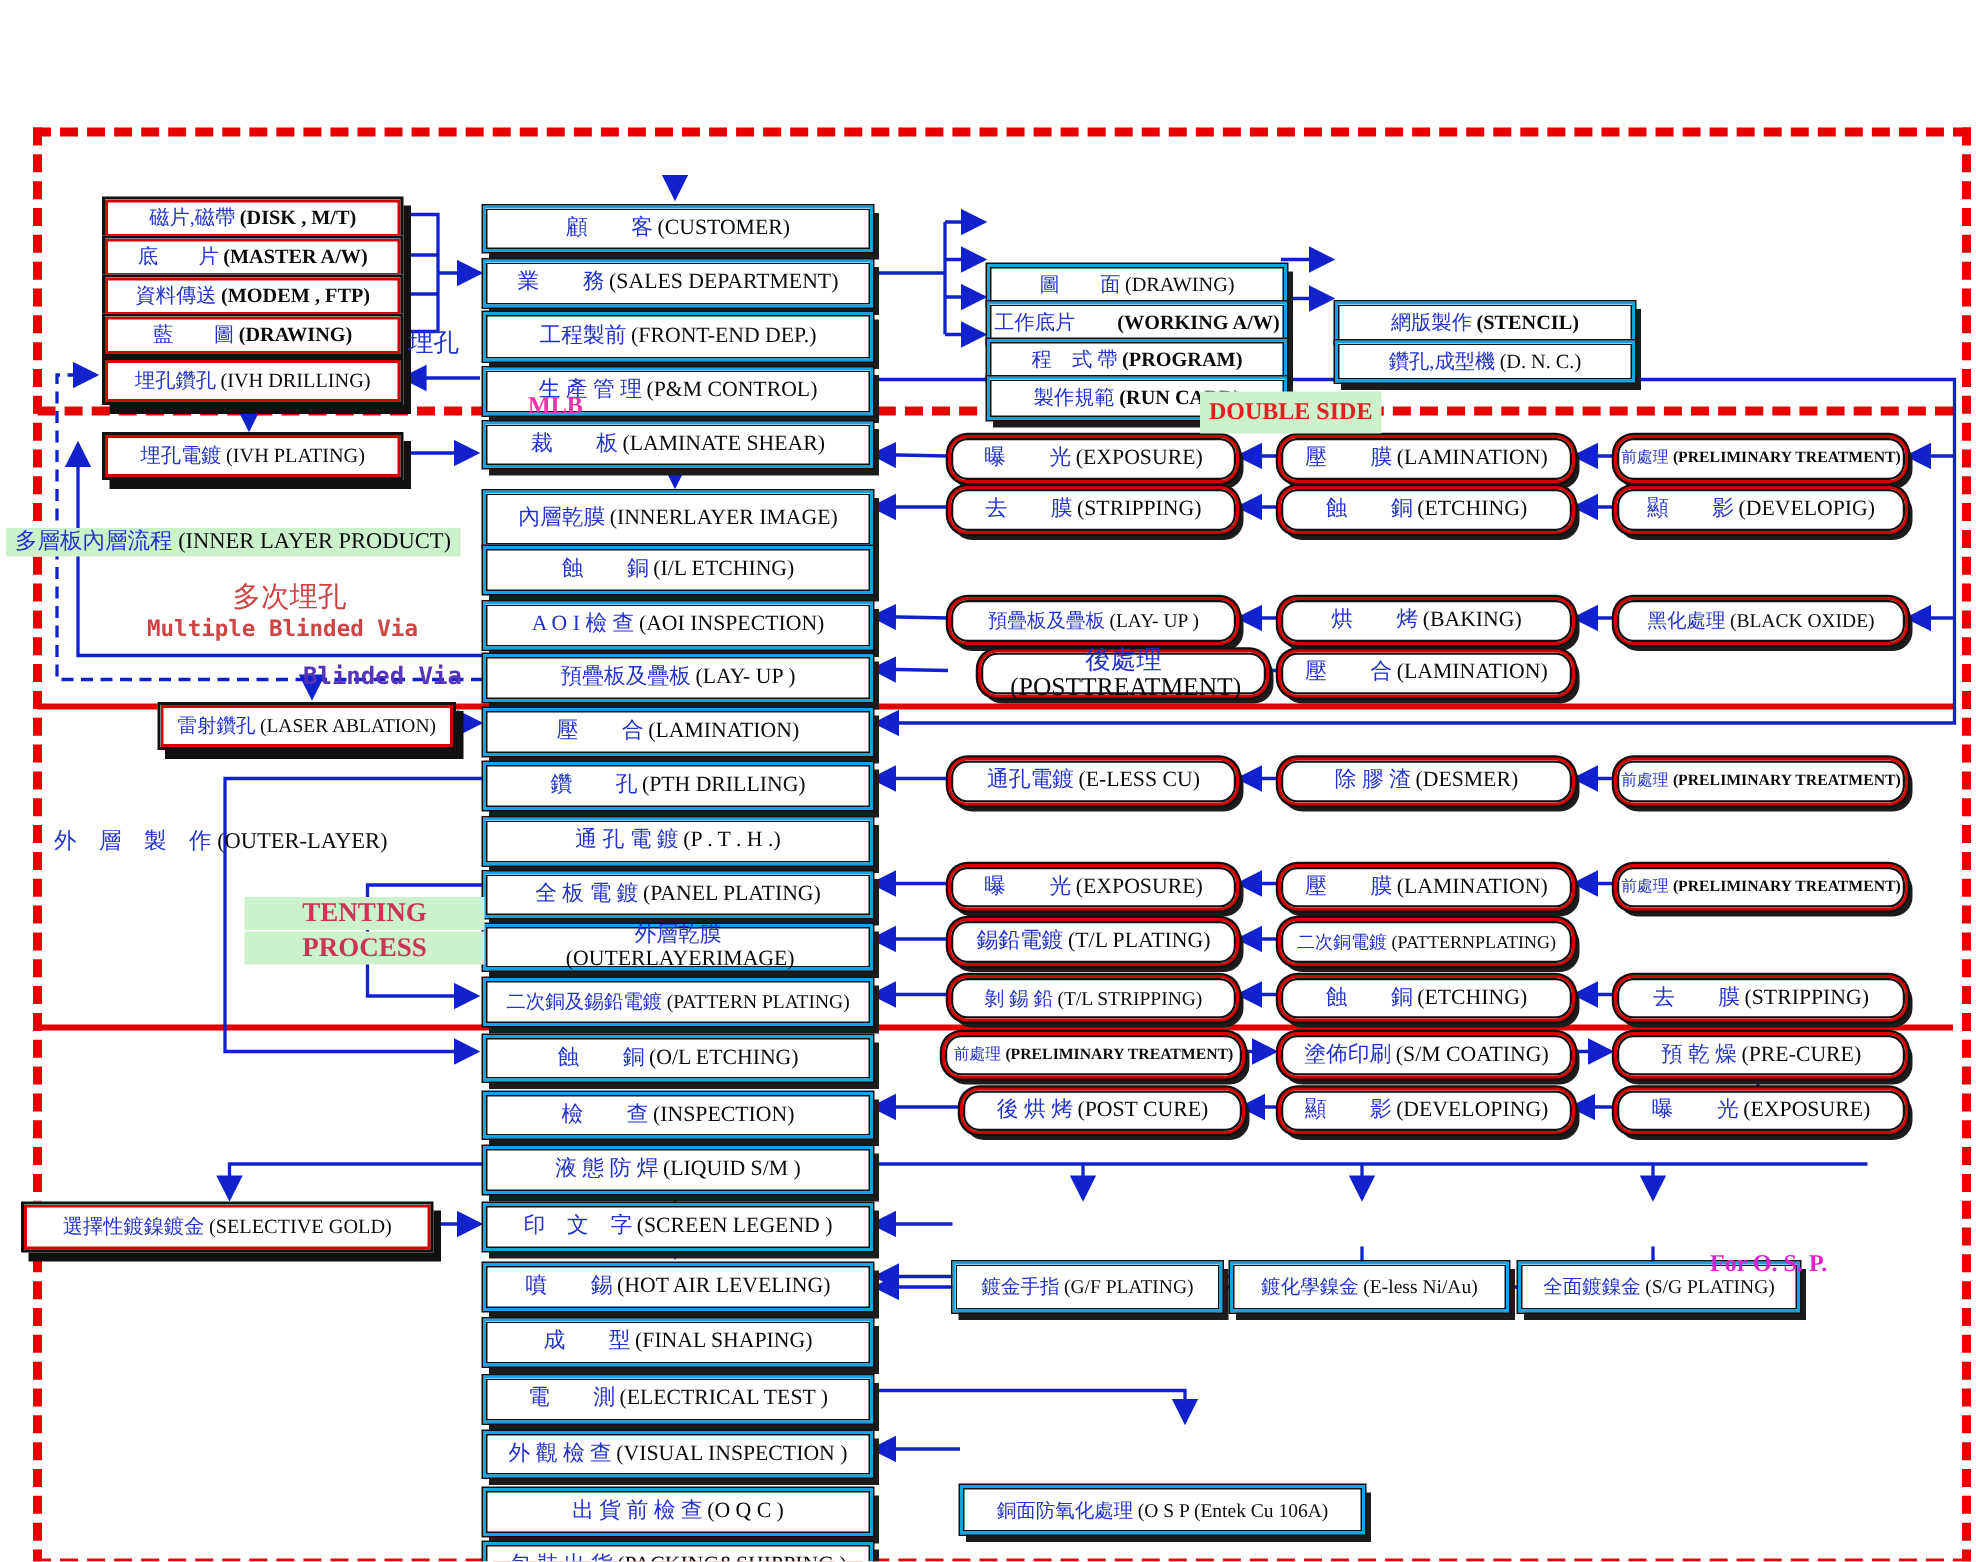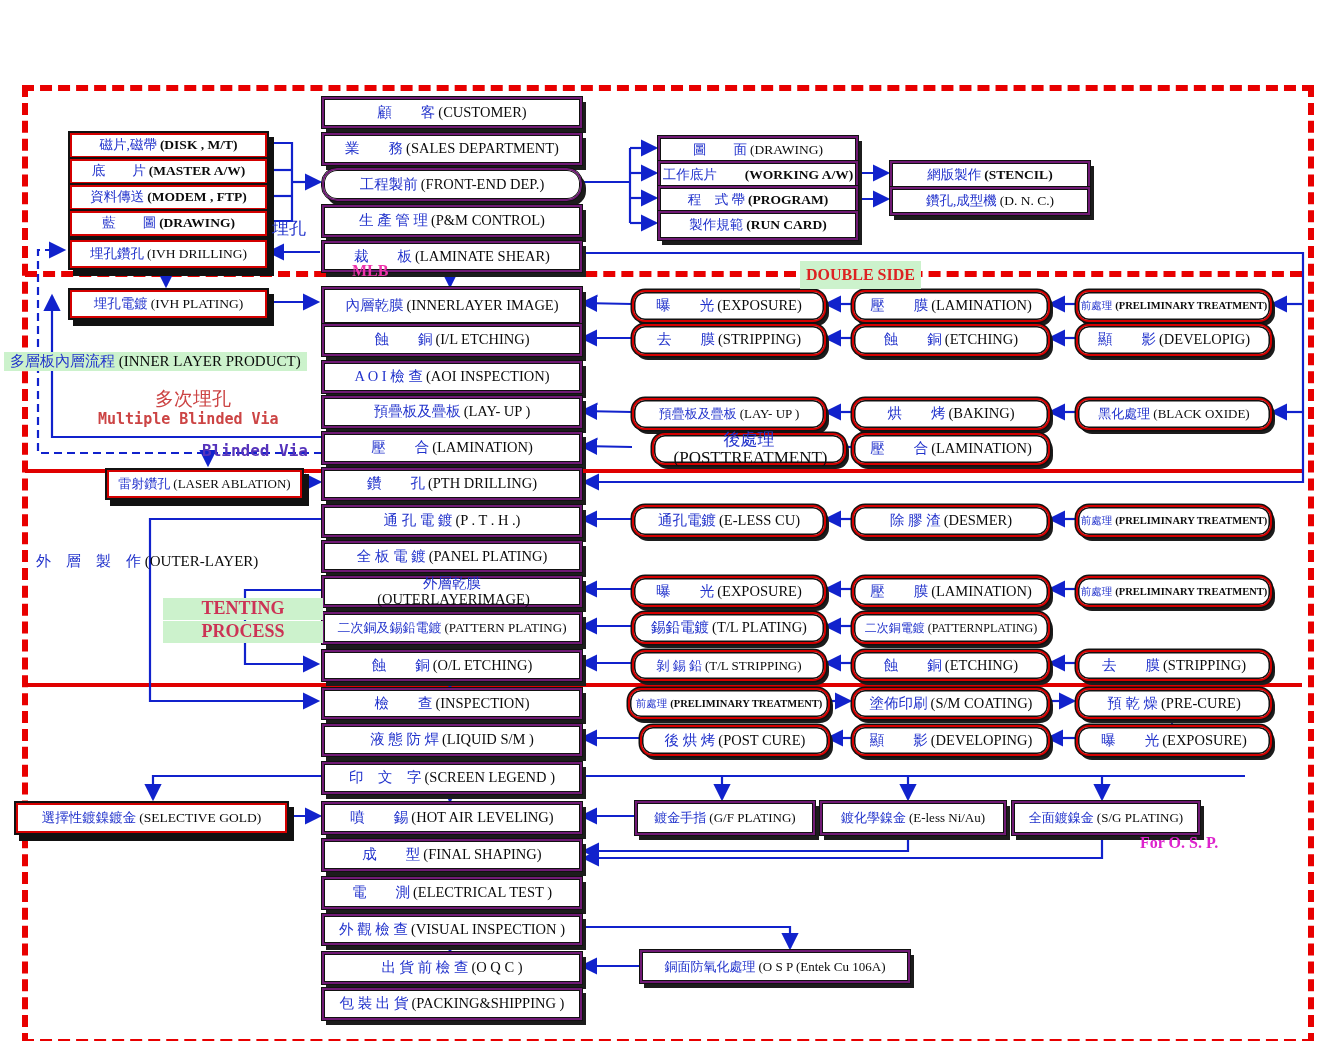--- a/index.html
+++ b/index.html
@@ -17,22 +17,22 @@
   .divider{position:absolute;left:25px;width:1277px;pointer-events:none;}
   .divider.dash{border-top:6px dashed #e80000;}
   .divider.solid{height:4px;background:#e00000;}
   svg.edges{position:absolute;left:0;top:0;pointer-events:none;}
   .node{position:absolute;display:flex;align-items:center;justify-content:center;
     background:#fff;text-align:center;line-height:1.05;white-space:nowrap;z-index:3;}
   .node.wrap{white-space:normal;}
   .node .zh{color:#2233cc;}
   .node .en{color:#0a0a0a;margin-left:3px;}
   .node.bolden .en{font-weight:bold;}
-  .m{border:2px solid #701a75;outline:1.5px solid #111;
-     box-shadow:4px 5px 0 #1c1c1c,inset 0 0 0 1px #111;}
+  .m{border:2px solid #0ea5e9;outline:1.5px solid #111;
+     box-shadow:4px 5px 0 #1c1c1c,inset 0 0 0 1px #111;margin-top:40px;}
   .s{border:2.5px solid #111;
      box-shadow:5px 6px 0 #111,inset 0 0 0 2px #d40000;}
   .r{border:2px solid #d40000;border-radius:13px;
      box-shadow:0 0 0 1.5px #111,3px 4px 0 #1c1c1c,inset 0 0 0 1.5px #111;}
   .lbl{position:absolute;white-space:nowrap;z-index:4;line-height:1.1;}
   .lbl .zh{color:#2233cc;}
   .lbl .en{color:#0a0a0a;}
   .mono{font-family:"DejaVu Sans Mono","Liberation Mono",monospace;font-weight:bold;}
 </style>
 </head>
@@ -144,21 +144,21 @@
 
   <div id="node-layer">
       <div class="node m" style="left: 322px; top: 97px; width: 256px; height: 27px; font-size: 14.5px;">
         <span class="zh">顧　　客</span>
         <span class="en">(CUSTOMER)</span>
       </div>
       <div class="node m" style="left: 322px; top: 133px; width: 256px; height: 28px; font-size: 14.5px;">
         <span class="zh">業　　務</span>
         <span class="en">(SALES DEPARTMENT)</span>
       </div>
-      <div class="node m" style="left: 322px; top: 168px; width: 256px; height: 29px; font-size: 14.5px; border-radius: 15px;">
+      <div class="node m" style="left: 322px; top: 168px; width: 256px; height: 29px; font-size: 14.5px;">
         <span class="zh">工程製前</span>
         <span class="en">(FRONT-END DEP.)</span>
       </div>
       <div class="node m" style="left: 322px; top: 205px; width: 256px; height: 28px; font-size: 14.5px;">
         <span class="zh">生 產 管 理</span>
         <span class="en">(P&amp;M CONTROL)</span>
       </div>
       <div class="node m" style="left: 322px; top: 241px; width: 256px; height: 27px; font-size: 14.5px;">
         <span class="zh">裁　　板</span>
         <span class="en">(LAMINATE SHEAR)</span>

